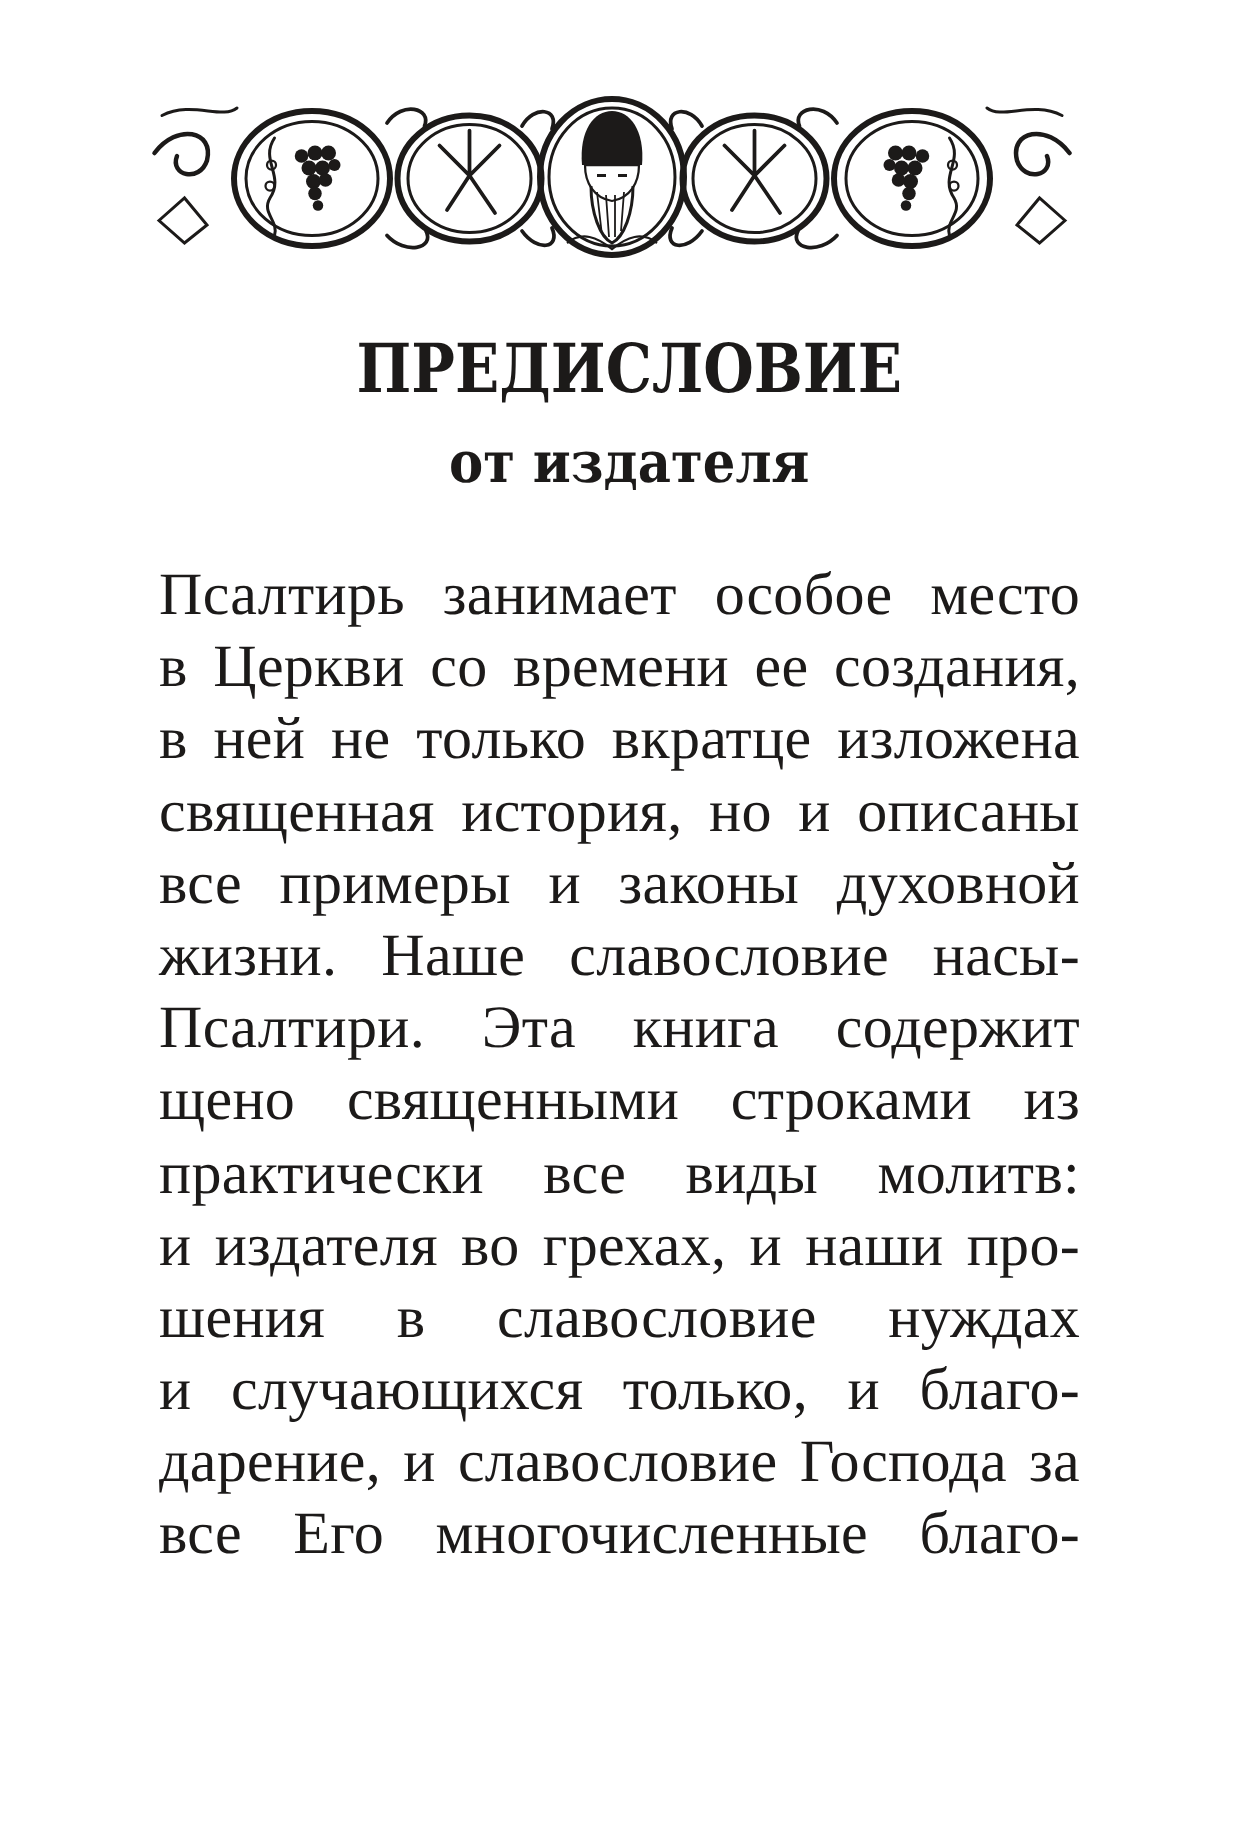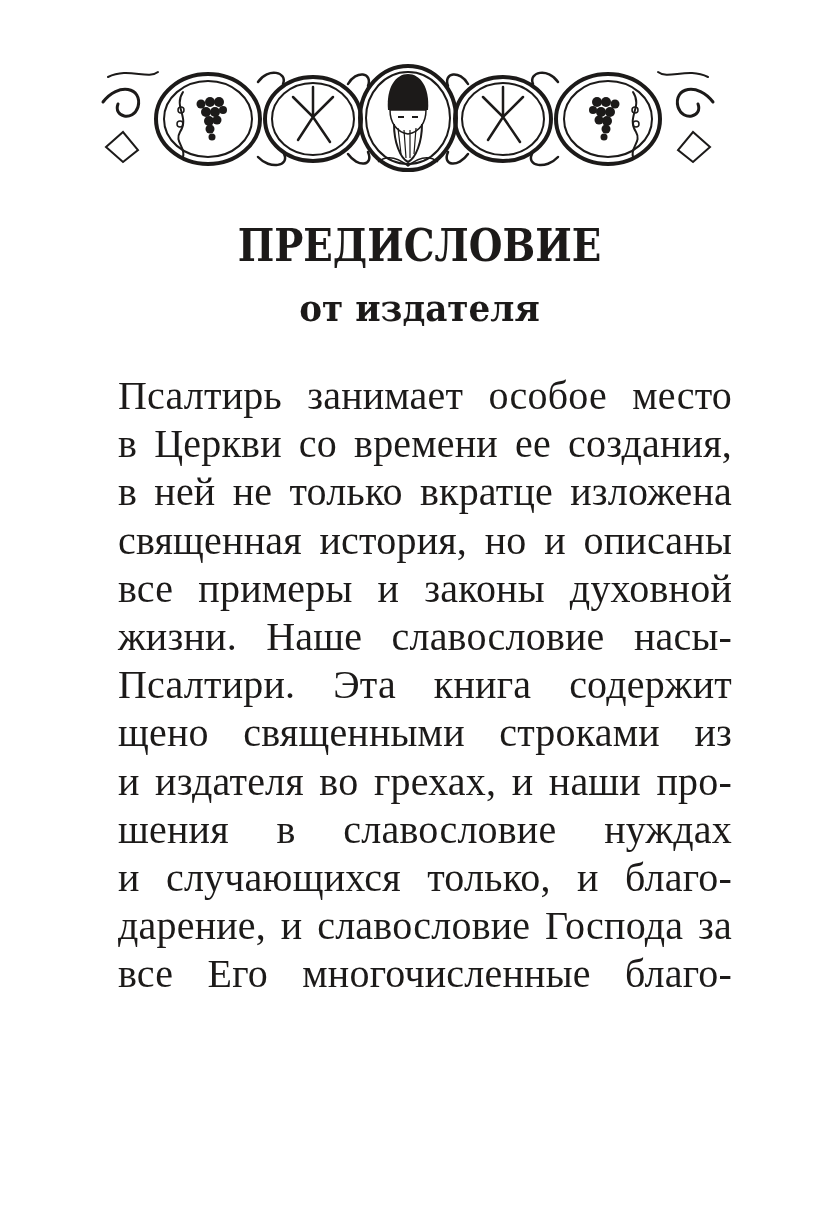--- a/index.html
+++ b/index.html
@@ -44,21 +44,21 @@
       text-align: center;
       font-family: "DejaVu Serif", serif;
       font-weight: bold;
       font-size: 38px;
       line-height: 52px;
       transform: scaleX(0.9);
       transform-origin: center;
     }
     .body-text {
       position: absolute;
-      left: 118px;
+      left: 106px;
       top: 372px;
       width: 614px;
     }
     .line {
       font-family: "Liberation Serif", serif;
       font-size: 40px;
       line-height: 48.2px;
       height: 48.2px;
       white-space: nowrap;
       text-align: justify;
@@ -159,18 +159,19 @@
 
 <div class="body-text">
   <div class="line">Псалтирь занимает особое место</div>
   <div class="line">в Церкви со времени ее создания,</div>
   <div class="line">в ней не только вкратце изложена</div>
   <div class="line">священная история, но и описаны</div>
   <div class="line">все примеры и законы духовной</div>
   <div class="line">жизни. Наше славословие насы-</div>
   <div class="line">Псалтири. Эта книга содержит</div>
   <div class="line">щено священными строками из</div>
+  <div class="line">практически все виды молитв:</div>
   <div class="line">и издателя во грехах, и наши про-</div>
   <div class="line">шения в славословие нуждах</div>
   <div class="line">и случающихся только, и благо-</div>
   <div class="line">дарение, и славословие Господа за</div>
   <div class="line">все Его многочисленные благо-</div>
 </div>
 
 </body></html>

